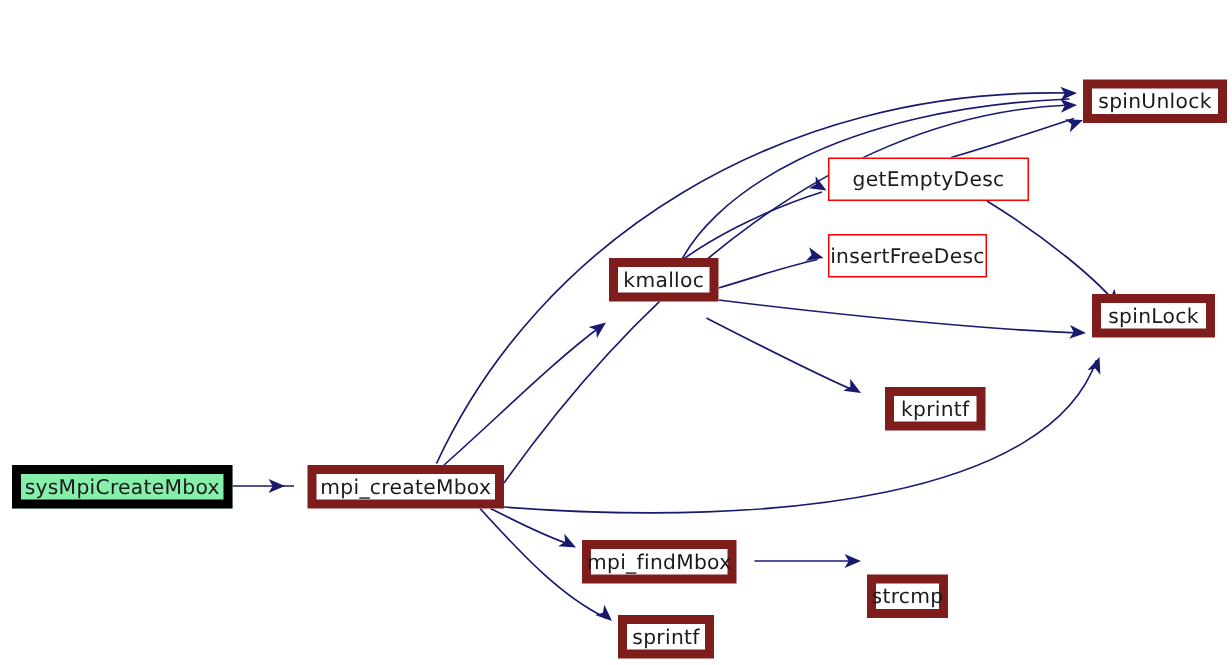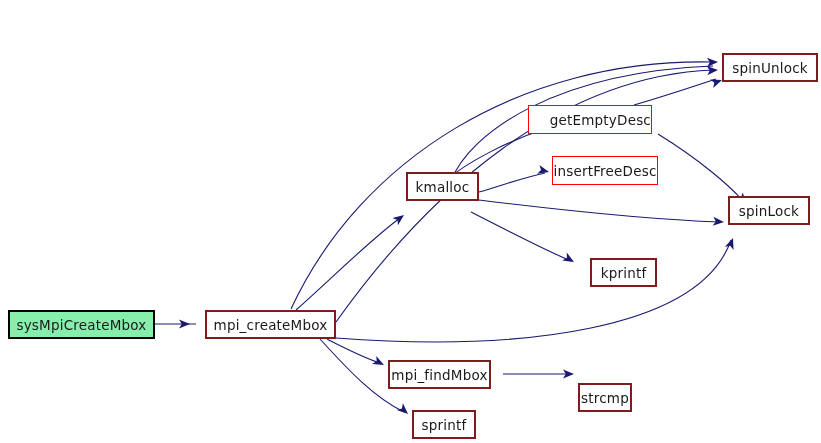--- a/index.html
+++ b/index.html
@@ -9,21 +9,21 @@
     width:821px;height:443px;
     background:#ffffff;
     overflow:hidden;
   }
   #edges{position:absolute;left:0;top:0;width:821px;height:443px;}
   .node{
     position:absolute;
     box-sizing:border-box;
     display:flex;align-items:center;justify-content:center;
     background:#ffffff;
-    border:2px solid #7f1d1d;
+    border:6px solid #7f1d1d;
     color:#1a1a1a;
     font-family:"DejaVu Sans",sans-serif;
     font-size:13.5px;
     letter-spacing:0.2px;
     white-space:nowrap;
     z-index:5;
   }
   .node.gray{background:#86efac;border-color:#000000;}
   .node.red{border-color:#ff0000;border-width:1.5px;}
   .nlabel{pointer-events:none;}
@@ -66,21 +66,21 @@
   <div id="node-layer">
       <div class="node gray" style="left: 8px; top: 310px; width: 147px; height: 29px;">
         <span class="nlabel">sysMpiCreateMbox</span>
       </div>
       <div class="node" style="left: 205px; top: 310px; width: 131px; height: 29px;">
         <span class="nlabel">mpi_createMbox</span>
       </div>
       <div class="node" style="left: 406px; top: 172px; width: 73px; height: 29px;">
         <span class="nlabel">kmalloc</span>
       </div>
-      <div class="node red" style="left: 528px; top: 105px; width: 124px; height: 29px; justify-content: flex-end;">
+      <div class="node red" style="left: 552px; top: 105px; width: 134px; height: 29px;">
         <span class="nlabel">getEmptyDesc</span>
       </div>
       <div class="node red" style="left: 552px; top: 156px; width: 106px; height: 29px;">
         <span class="nlabel">insertFreeDesc</span>
       </div>
       <div class="node" style="left: 722px; top: 53px; width: 96px; height: 29px;">
         <span class="nlabel">spinUnlock</span>
       </div>
       <div class="node" style="left: 728px; top: 196px; width: 82px; height: 29px;">
         <span class="nlabel">spinLock</span>

